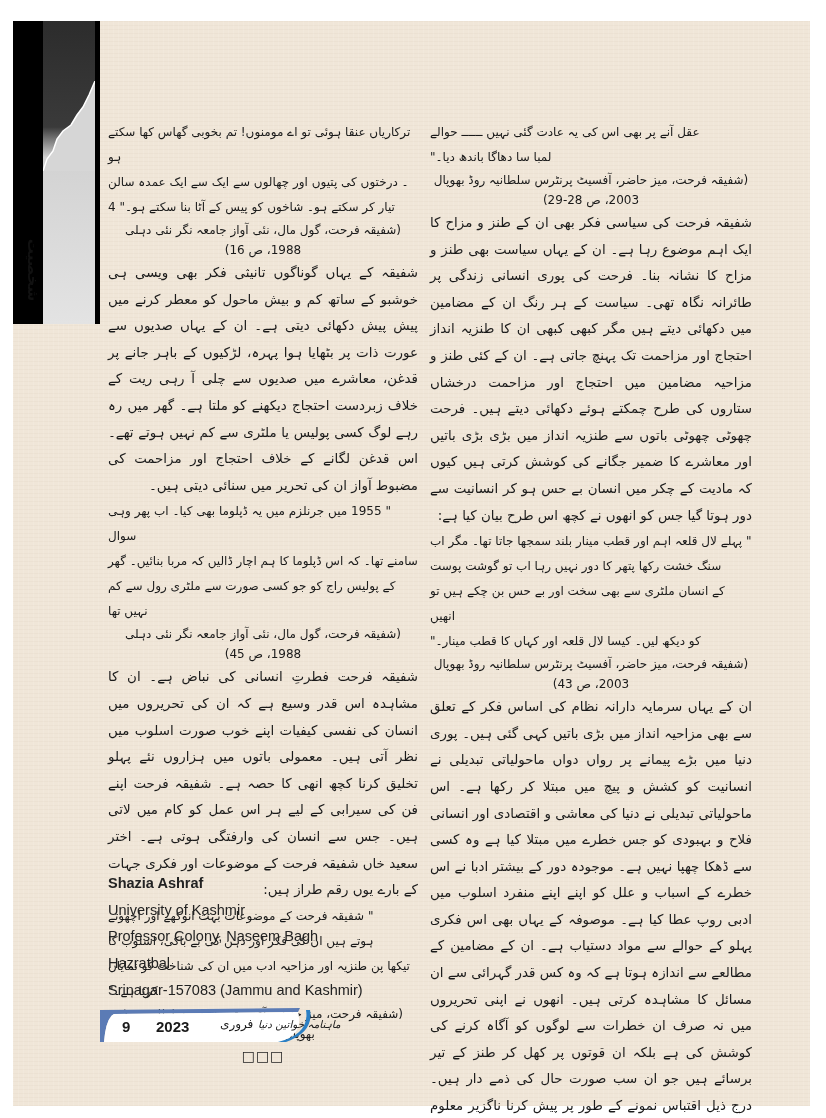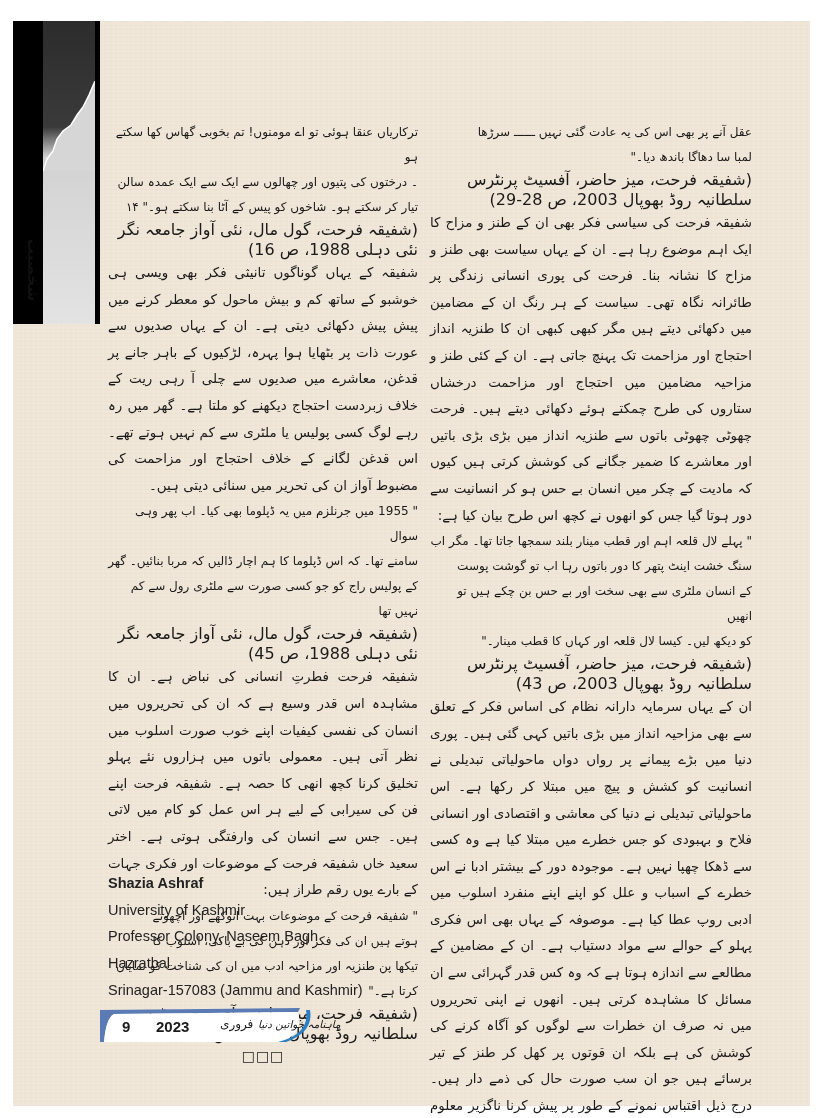--- a/index.html
+++ b/index.html
@@ -30,22 +30,22 @@
     direction:rtl; text-align:center; letter-spacing:1px;
   }
   
   .col {
     position:absolute; direction:rtl; color:#1a1a1a;
     font-family:"DejaVu Sans", sans-serif;
   }
   .col.right { left:430px; width:322px; top:120px; }
   .col.left  { left:108px; width:310px; top:120px; }
   .para { font-size:13.4px; line-height:26.6px; text-align:justify; text-align-last:right; margin:0; }
-  .quote { font-size:12px; line-height:25px; text-align:right; margin:0; }
-  .ref { font-size:16px; line-height:20px; margin:0; text-align:right; }
+  .quote { font-size:12px; line-height:25px; text-align:left; margin:0; }
+  .ref { font-size:12px; line-height:20px; margin:0; text-align:center; }
   .ornament { text-align:center; font-size:14px; letter-spacing:1px; color:#222; margin:4px 0 2px; direction:ltr; }
   .author {
     position:absolute; left:108px; top:870px; width:300px; direction:ltr;
     font-family:Liberation Sans, sans-serif; color:#222;
   }
   .author div { font-size:14.5px; line-height:26.7px; }
   .author .name { font-weight:bold; }
   
   .footer {
     position:absolute; left:100px; top:1004px; width:250px; height:38px;
@@ -68,39 +68,39 @@
   <div class="grey"></div>
   <svg class="tear" width="52" height="90" viewBox="0 0 52 90">
     <path d="M0 90 L4 78 L10 70 L14 58 L20 50 L28 44 L34 34 L40 26 L46 14 L52 0 L52 90 Z" fill="#d6d6d6"></path>
     <path d="M0 90 L4 78 L10 70 L14 58 L20 50 L28 44 L34 34 L40 26 L46 14 L52 0" stroke="#ffffff" stroke-width="1.5" fill="none"></path>
   </svg>
 </div>
 <div class="side-label">شخصیت</div>
 
 <div class="col right" id="col-right">
     <div class="quote">
-      <div>عقل آنے پر بھی اس کی یہ عادت گئی نہیں ــــــ سرڑھا</div>
+      <div>عقل آنے پر بھی اس کی یہ عادت گئی نہیں ــــــ حوالے</div>
       <div>لمبا سا دھاگا باندھ دیا۔"</div>
     </div>
     <p class="ref">(شفیقہ فرحت، میز حاضر، آفسیٹ پرنٹرس سلطانیہ روڈ بھوپال 2003، ص 28-29)</p>
     <p class="para">شفیقہ فرحت کی سیاسی فکر بھی ان کے طنز و مزاح کا ایک اہم موضوع رہا ہے۔ ان کے یہاں سیاست بھی طنز و مزاح کا نشانہ بنا۔ فرحت کی پوری انسانی زندگی پر طائرانہ نگاہ تھی۔ سیاست کے ہر رنگ ان کے مضامین میں دکھائی دیتے ہیں مگر کبھی کبھی ان کا طنزیہ انداز احتجاج اور مزاحمت تک پہنچ جاتی ہے۔ ان کے کئی طنز و مزاحیہ مضامین میں احتجاج اور مزاحمت درخشاں ستاروں کی طرح چمکتے ہوئے دکھائی دیتے ہیں۔ فرحت چھوٹی چھوٹی باتوں سے طنزیہ انداز میں بڑی بڑی باتیں اور معاشرے کا ضمیر جگانے کی کوشش کرتی ہیں کیوں کہ مادیت کے چکر میں انسان بے حس ہو کر انسانیت سے دور ہوتا گیا جس کو انھوں نے کچھ اس طرح بیان کیا ہے:</p>
     <div class="quote">
       <div>" پہلے لال قلعہ اہم اور قطب مینار بلند سمجھا جاتا تھا۔ مگر اب</div>
-      <div>سنگ خشت اینٹ پتھر کا دور باتوں رہا اب تو گوشت پوست</div>
+      <div>سنگ خشت رکھا پتھر کا دور نہیں رہا اب تو گوشت پوست</div>
       <div>کے انسان ملٹری سے بھی سخت اور بے حس بن چکے ہیں تو انھیں</div>
       <div>کو دیکھ لیں۔ کیسا لال قلعہ اور کہاں کا قطب مینار۔"</div>
     </div>
     <p class="ref">(شفیقہ فرحت، میز حاضر، آفسیٹ پرنٹرس سلطانیہ روڈ بھوپال 2003، ص 43)</p>
     <p class="para">ان کے یہاں سرمایہ دارانہ نظام کی اساس فکر کے تعلق سے بھی مزاحیہ انداز میں بڑی باتیں کہی گئی ہیں۔ پوری دنیا میں بڑے پیمانے پر رواں دواں ماحولیاتی تبدیلی نے انسانیت کو کشش و پیچ میں مبتلا کر رکھا ہے۔ اس ماحولیاتی تبدیلی نے دنیا کی معاشی و اقتصادی اور انسانی فلاح و بہبودی کو جس خطرے میں مبتلا کیا ہے وہ کسی سے ڈھکا چھپا نہیں ہے۔ موجودہ دور کے بیشتر ادبا نے اس خطرے کے اسباب و علل کو اپنے اپنے منفرد اسلوب میں ادبی روپ عطا کیا ہے۔ موصوفہ کے یہاں بھی اس فکری پہلو کے حوالے سے مواد دستیاب ہے۔ ان کے مضامین کے مطالعے سے اندازہ ہوتا ہے کہ وہ کس قدر گہرائی سے ان مسائل کا مشاہدہ کرتی ہیں۔ انھوں نے اپنی تحریروں میں نہ صرف ان خطرات سے لوگوں کو آگاہ کرنے کی کوشش کی ہے بلکہ ان قوتوں پر کھل کر طنز کے تیر برسائے ہیں جو ان سب صورت حال کی ذمے دار ہیں۔ درج ذیل اقتباس نمونے کے طور پر پیش کرنا ناگزیر معلوم ہوتا ہے:</p>
   </div>
 <div class="col left" id="col-left">
     <div class="quote">
       <div>ترکاریاں عنقا ہوئی تو اے مومنوں! تم بخوبی گھاس کھا سکتے ہو</div>
       <div>۔ درختوں کی پتیوں اور چھالوں سے ایک سے ایک عمدہ سالن</div>
-      <div>تیار کر سکتے ہو۔ شاخوں کو پیس کے آٹا بنا سکتے ہو۔" ۱۴</div>
+      <div>تیار کر سکتے ہو۔ شاخوں کو پیس کے آٹا بنا سکتے ہو۔" 4</div>
     </div>
     <p class="ref">(شفیقہ فرحت، گول مال، نئی آواز جامعہ نگر نئی دہلی 1988، ص 16)</p>
     <p class="para">شفیقہ کے یہاں گوناگوں تانیثی فکر بھی ویسی ہی خوشبو کے ساتھ کم و بیش ماحول کو معطر کرنے میں پیش پیش دکھائی دیتی ہے۔ ان کے یہاں صدیوں سے عورت ذات پر بٹھایا ہوا پہرہ، لڑکیوں کے باہر جانے پر قدغن، معاشرے میں صدیوں سے چلی آ رہی ریت کے خلاف زبردست احتجاج دیکھنے کو ملتا ہے۔ گھر میں رہ رہے لوگ کسی پولیس یا ملٹری سے کم نہیں ہوتے تھے۔ اس قدغن لگانے کے خلاف احتجاج اور مزاحمت کی مضبوط آواز ان کی تحریر میں سنائی دیتی ہیں۔</p>
     <div class="quote">
       <div>" 1955 میں جرنلزم میں یہ ڈپلوما بھی کیا۔ اب پھر وہی سوال</div>
       <div>سامنے تھا۔ کہ اس ڈپلوما کا ہم اچار ڈالیں کہ مربا بنائیں۔ گھر</div>
       <div>کے پولیس راج کو جو کسی صورت سے ملٹری رول سے کم نہیں تھا</div>
     </div>
     <p class="ref">(شفیقہ فرحت، گول مال، نئی آواز جامعہ نگر نئی دہلی 1988، ص 45)</p>
     <p class="para">شفیقہ فرحت فطرتِ انسانی کی نباض ہے۔ ان کا مشاہدہ اس قدر وسیع ہے کہ ان کی تحریروں میں انسان کی نفسی کیفیات اپنے خوب صورت اسلوب میں نظر آتی ہیں۔ معمولی باتوں میں ہزاروں نئے پہلو تخلیق کرنا کچھ انھی کا حصہ ہے۔ شفیقہ فرحت اپنے فن کی سیرابی کے لیے ہر اس عمل کو کام میں لاتی ہیں۔ جس سے انسان کی وارفتگی ہوتی ہے۔ اختر سعید خاں شفیقہ فرحت کے موضوعات اور فکری جہات کے بارے یوں رقم طراز ہیں:</p>

